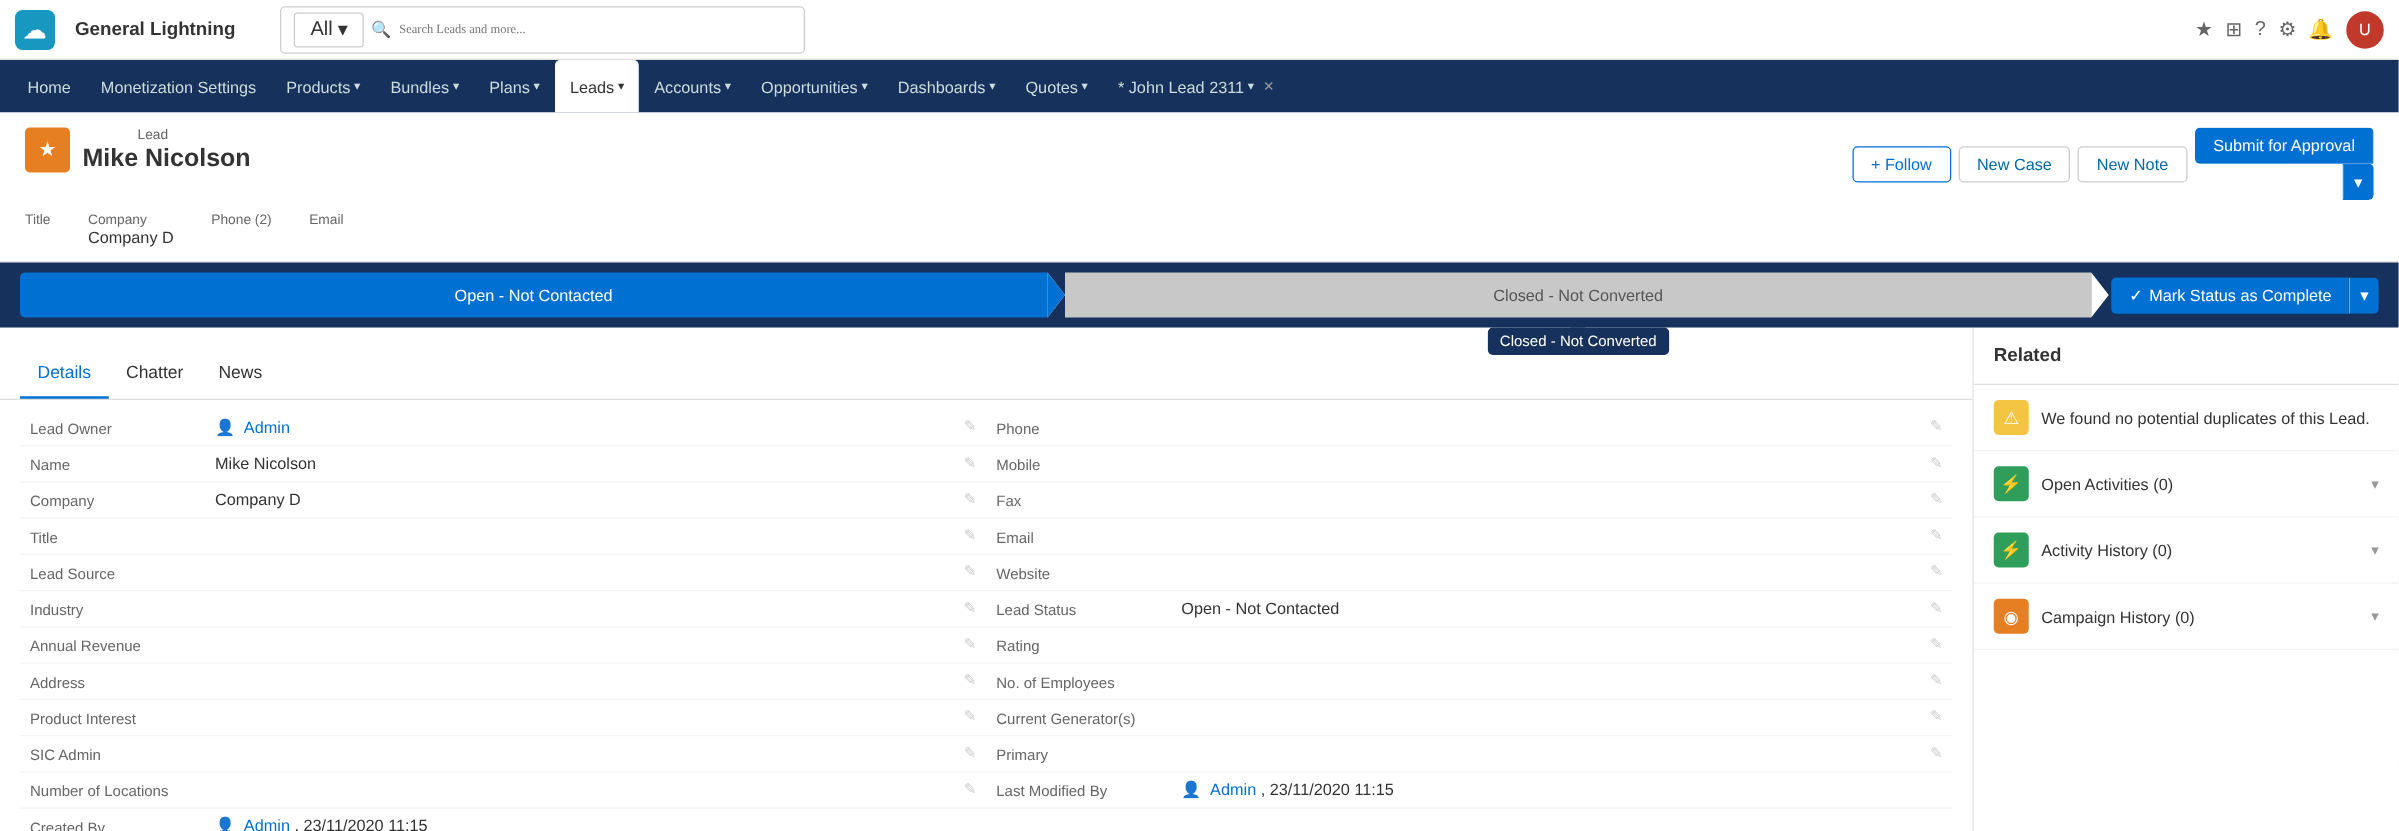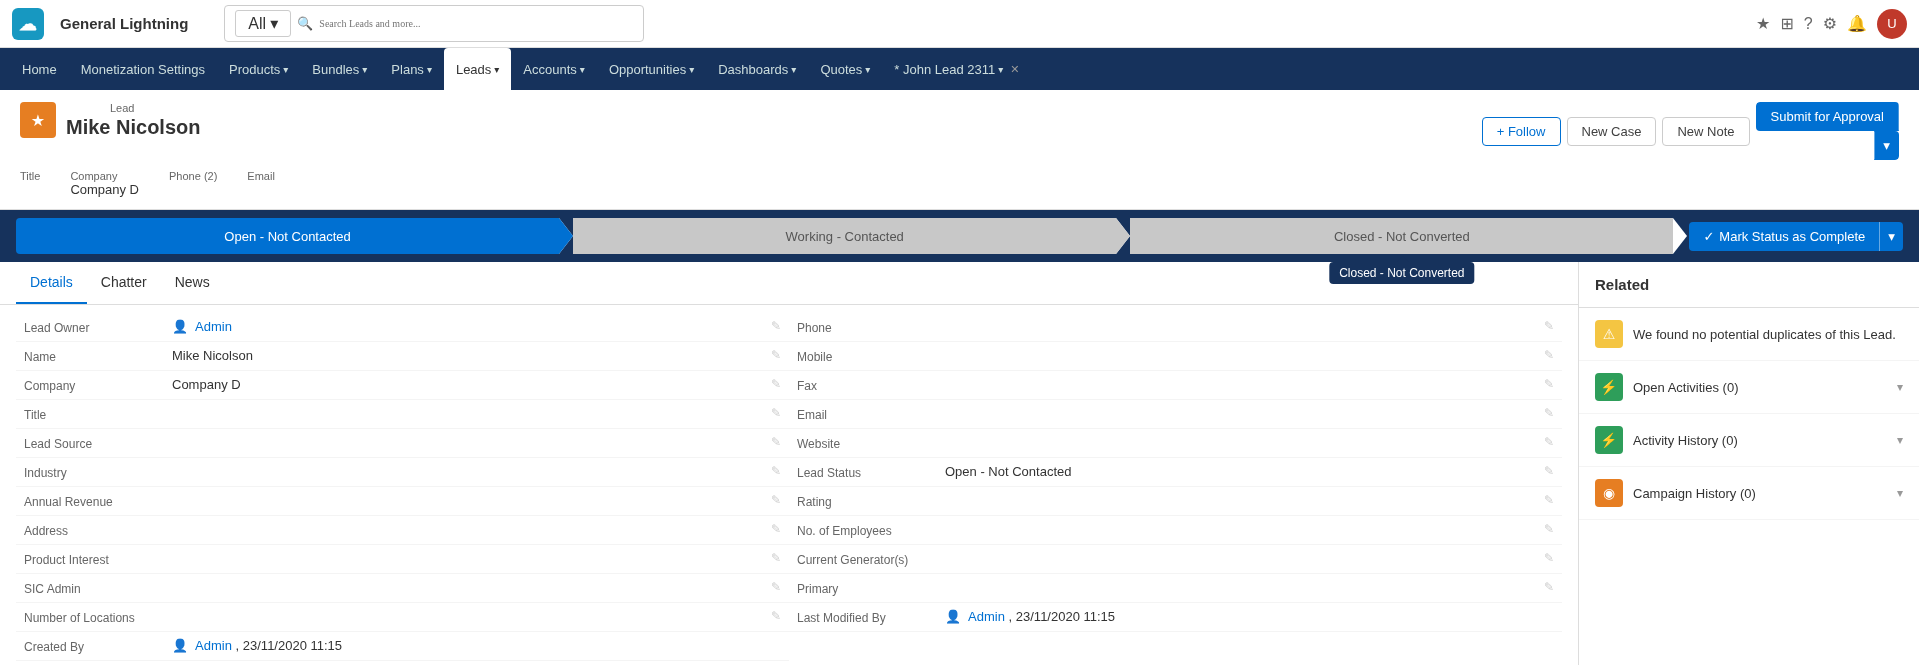--- a/index.html
+++ b/index.html
@@ -99,21 +99,21 @@
       background: #e67e22;
       display: flex; align-items: center; justify-content: center;
       color: white; font-size: 16px;
     }
     .record-header-actions {
       display: flex; align-items: center; gap: 6px;
     }
     .btn {
       padding: 6px 14px; border-radius: 4px; cursor: pointer;
       font-size: 13px; border: 1px solid #ccc; background: #fff;
-      color: #404040; white-space: nowrap;
+      color: #0369a1; white-space: nowrap;
     }
     .btn-follow {
       border: 1px solid #0070d2; color: #0070d2;
     }
     .btn-primary {
       background: #0070d2; color: white; border-color: #0070d2;
     }
     .btn-split-arrow {
       padding: 6px 8px; border-left: 1px solid rgba(255,255,255,0.4);
       background: #0070d2; color: white; border-radius: 0 4px 4px 0;
@@ -228,20 +228,21 @@
       display: flex; gap: 0;
       border-bottom: 1px solid #ddd;
       padding: 0 16px;
     }
     .tab {
       padding: 12px 14px;
       cursor: pointer;
       font-size: 14px;
       color: #333;
       border-bottom: 2px solid transparent;
+      margin-top: 15px;
     }
     .tab.active {
       border-bottom: 2px solid #0070d2;
       color: #0070d2;
       font-weight: 500;
     }
 
     
     .fields-grid {
       display: grid;
@@ -413,23 +414,20 @@
       <span class="field-label">Email</span>
       <span class="field-value"></span>
     </div>
   </div>
 </div>
 
 <div class="status-bar">
   <div class="status-steps">
     <div class="status-step active">
       <span>Open - Not Contacted</span>
-    </div>
-    <div class="status-step inactive" style="margin-left:14px; position:relative;">
-      <span>Working - Contacted</span>
     </div>
     <div class="status-step inactive" style="margin-left:14px; position:relative;">
       <span>Closed - Not Converted</span>
       <div class="tooltip-bubble">Closed - Not Converted</div>
     </div>
   </div>
   <div style="display:flex; margin-left:16px;">
     <button class="btn-mark-complete">
       <span>✓</span>
       <span>Mark Status as Complete</span>

